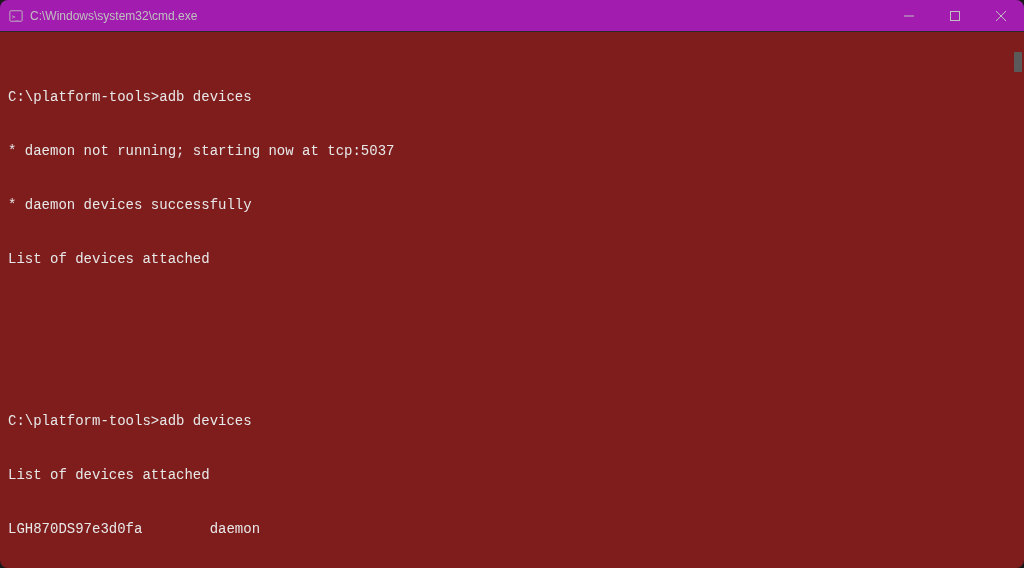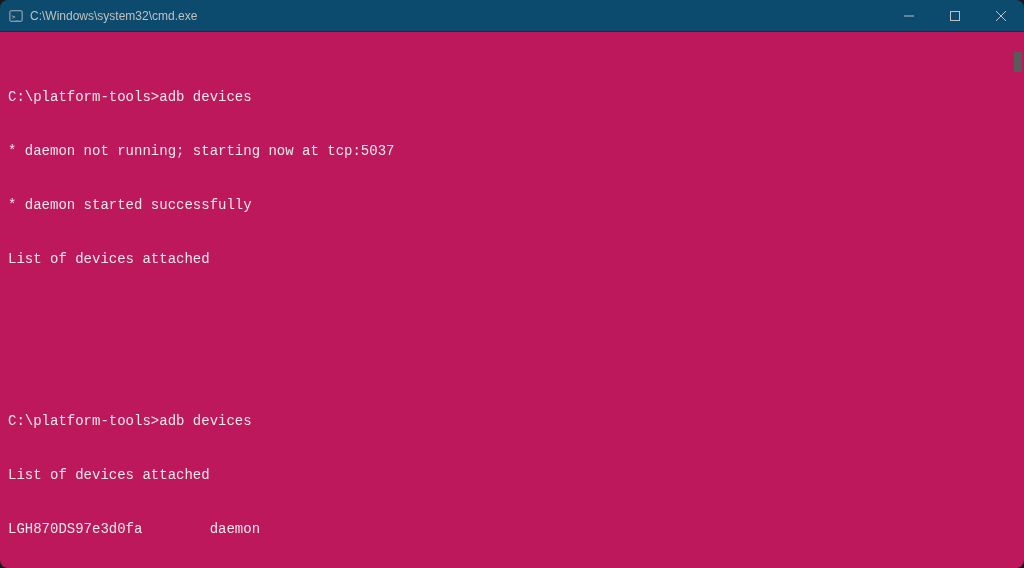--- a/index.html
+++ b/index.html
@@ -6,21 +6,21 @@
     body {
       width: 1024px;
       height: 568px;
       background: #1a1a1a;
       font-family: Consolas, 'Courier New', monospace;
       overflow: hidden;
       border-radius: 8px;
     }
     .titlebar {
       height: 32px;
-      background: #0c4a6e;
+      background: #a21caf;
       display: flex;
       align-items: center;
       padding-left: 8px;
       color: #c0c0c0;
       font-family: 'Segoe UI', sans-serif;
       font-size: 12px;
       border-bottom: 1px solid #2a2a2a;
     }
     .titlebar-icon {
       width: 16px;
@@ -48,21 +48,21 @@
     }
     .titlebar-btn svg { width: 10px; height: 10px; stroke: #c0c0c0; fill: none; stroke-width: 1; }
     .terminal {
       position: relative;
       padding: 20px 4px 8px 8px;
       color: #e8e8e8;
       font-size: 14px;
       line-height: 18px;
       white-space: pre;
       height: calc(100% - 32px);
-      background: #be185d;
+      background: #7f1d1d;
     }
     .scrollbar-thumb {
       position: absolute;
       top: 20px;
       right: 2px;
       width: 8px;
       height: 20px;
       background: #5a5a5a;
       border-radius: 1px;
     }
@@ -96,21 +96,21 @@
           <line x1="0" y1="0" x2="10" y2="10"></line>
           <line x1="10" y1="0" x2="0" y2="10"></line>
         </svg>
     </div>
   </div>
 </div>
 
 <div class="terminal">
   <div class="line">C:\platform-tools&gt;adb devices</div>
   <div class="line">* daemon not running; starting now at tcp:5037</div>
-  <div class="line">* daemon started successfully</div>
+  <div class="line">* daemon devices successfully</div>
   <div class="line">List of devices attached</div>
   <div class="line"></div>
   <div class="line"></div>
   <div class="line">C:\platform-tools&gt;adb devices</div>
   <div class="line">List of devices attached</div>
   <div class="line">LGH870DS97e3d0fa        daemon</div>
   
   
   
   <div class="scrollbar-thumb"></div>

